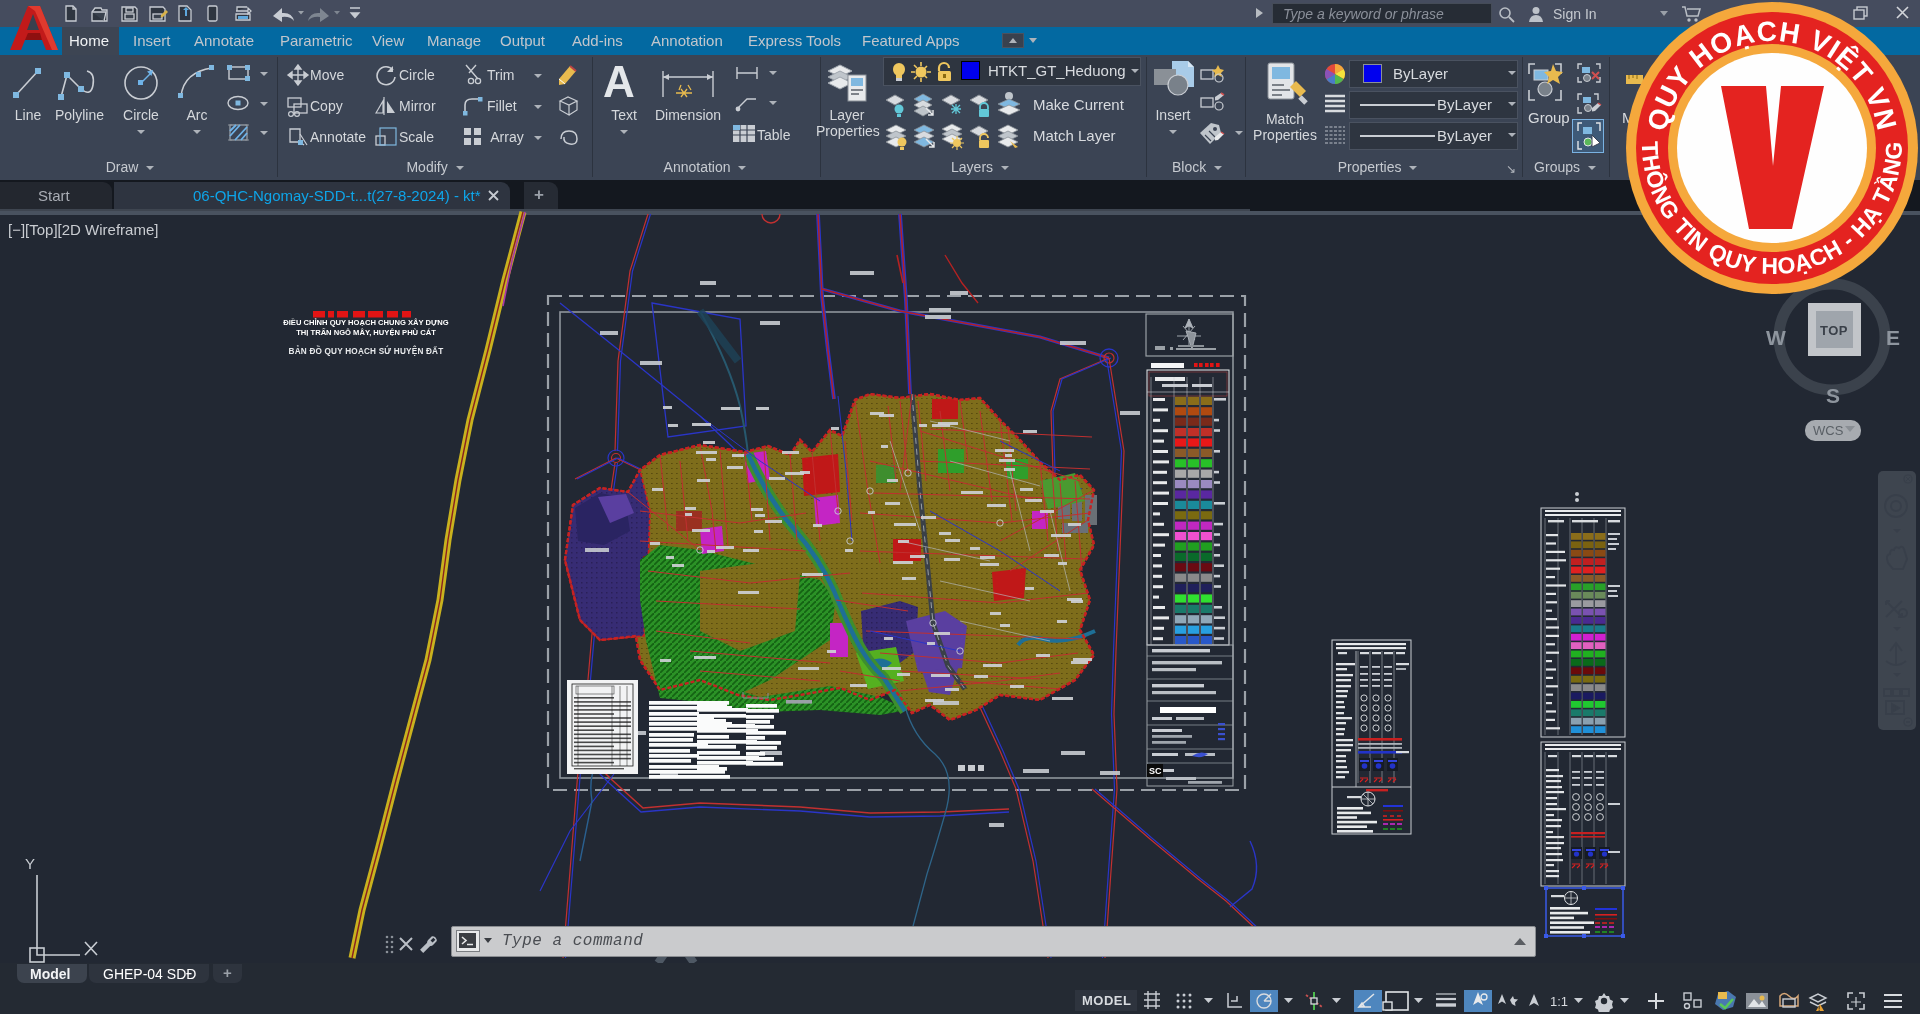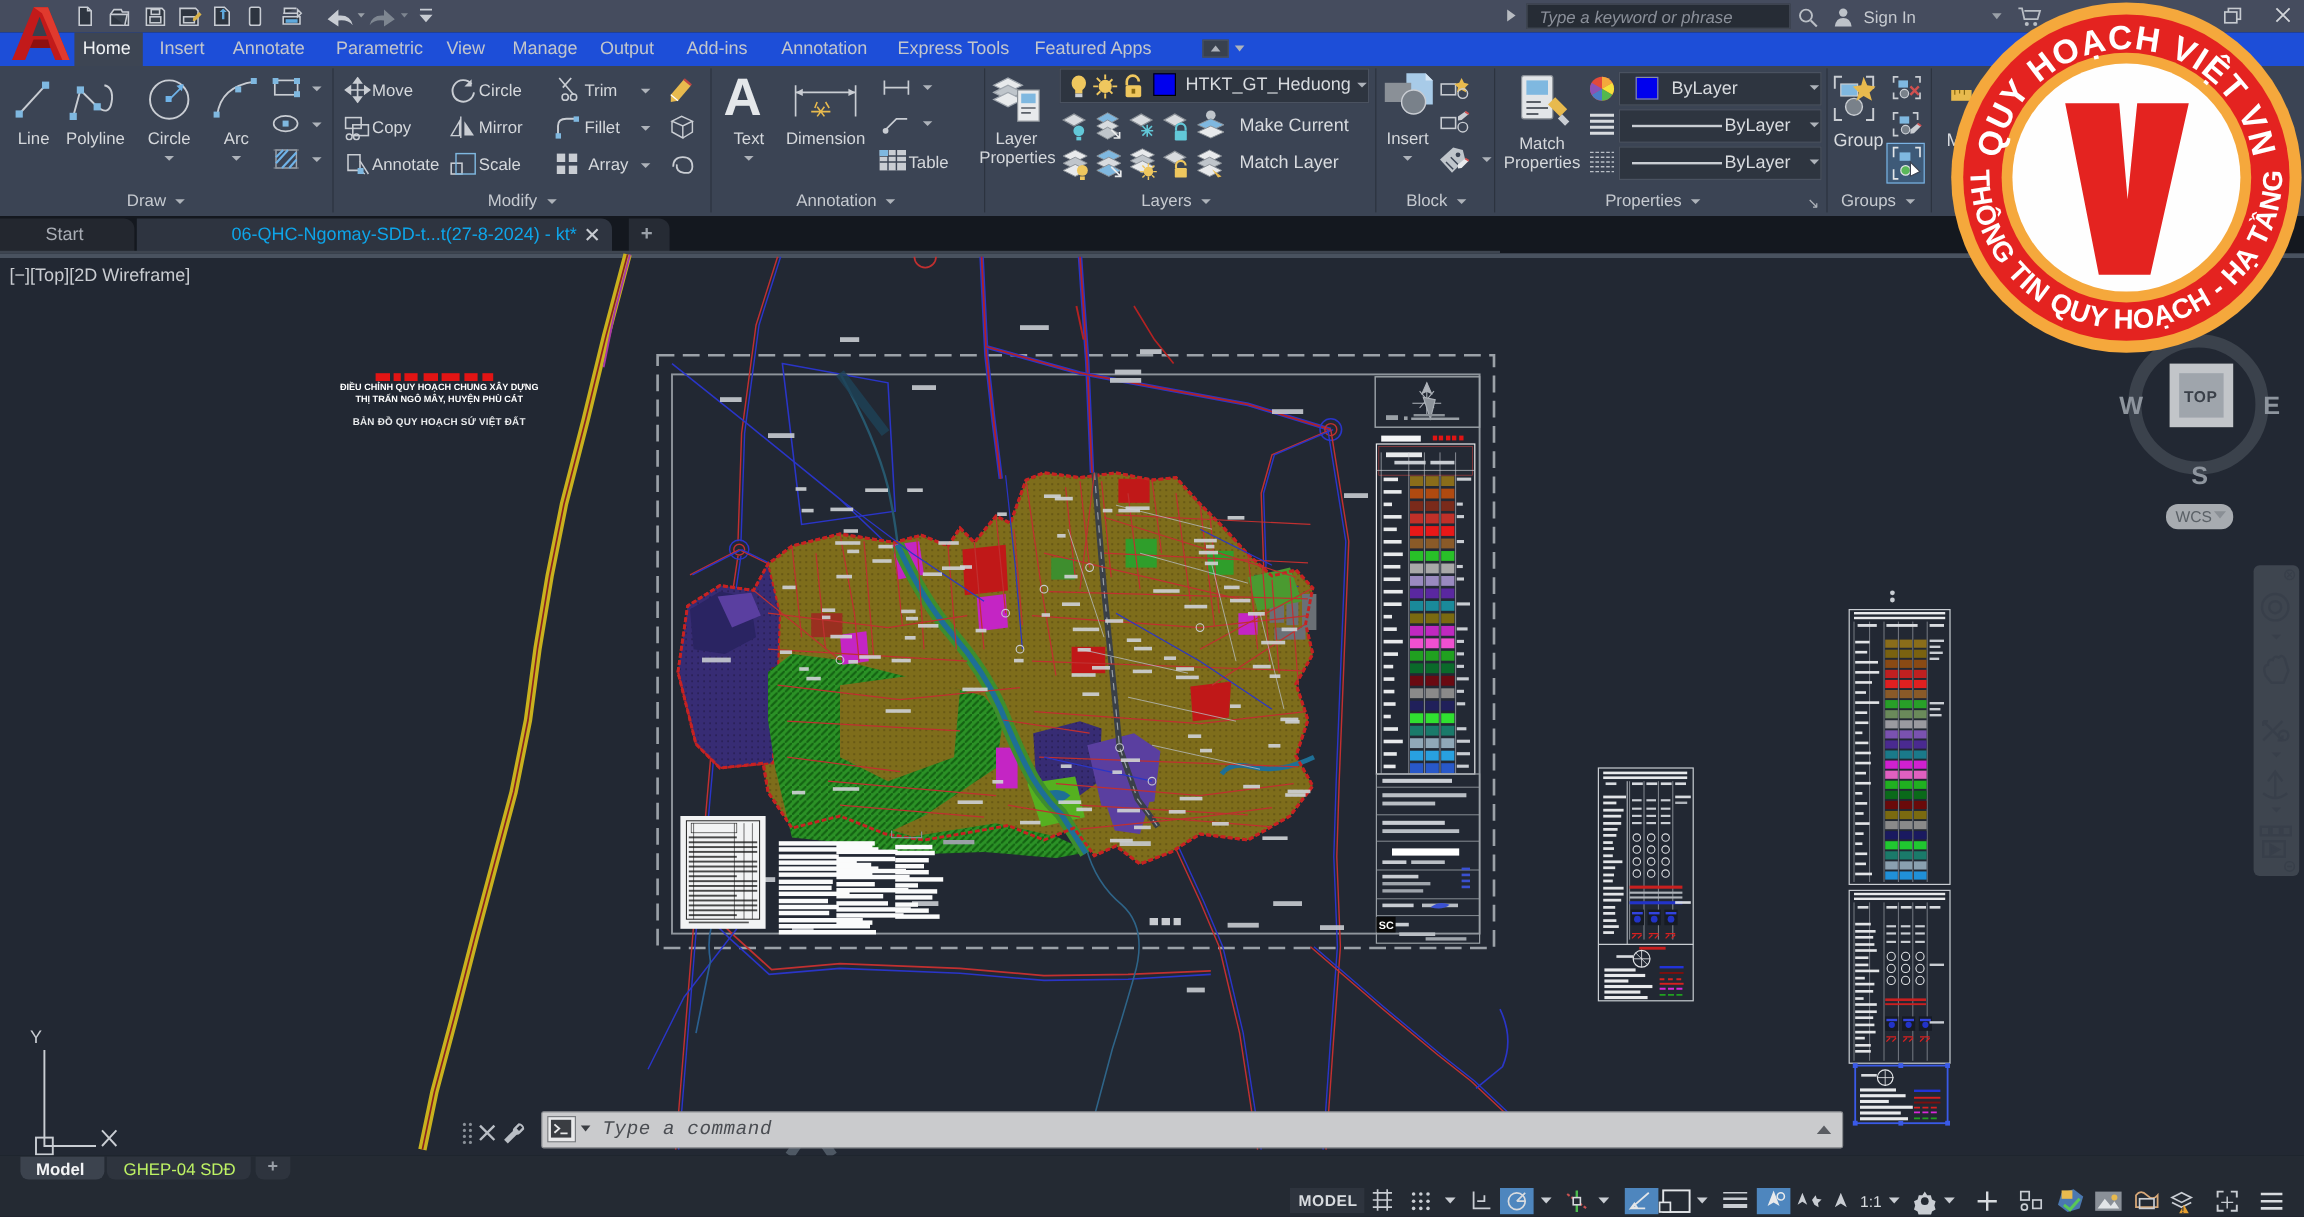--- a/index.html
+++ b/index.html
@@ -1,19 +1,19 @@
 <!DOCTYPE html>
 <html><head>
 <meta charset="utf-8">
 <style>
   * { margin:0; padding:0; box-sizing:border-box; }
   html,body { width:1920px; height:1014px; overflow:hidden; background:#161A21; font-family:"Liberation Sans", sans-serif; }
   .abs { position:absolute; }
   #titlebar { position:absolute; left:0; top:0; width:1920px; height:27px; background:#454C5E; }
-  #menurow { position:absolute; left:0; top:27px; width:1920px; height:28px; background:#1d4ed8; }
+  #menurow { position:absolute; left:0; top:27px; width:1920px; height:28px; background:#0369a1; }
   #ribbon { position:absolute; left:0; top:55px; width:1920px; height:125px; background:#3B4454; }
   #filetabs { position:absolute; left:0; top:180px; width:1920px; height:31px; background:#14181F; }
   #canvas { position:absolute; left:0; top:211px; width:1920px; height:752px; background:#212731; }
   .mtab { position:absolute; top:5px; font-size:15px; color:#C2C6CC; }
   .mtab.active { color:#F0F2F4; }
   .sep { position:absolute; top:2px; width:1px; height:120px; background:#2C333F; }
   .plabel { position:absolute; top:104px; font-size:14px; color:#C6CAD0; text-align:center; }
   .biglabel { font-size:14px; color:#D5D8DC; text-align:center; position:absolute; }
   .caret { display:inline-block; width:0; height:0; border-left:4px solid transparent; border-right:4px solid transparent; border-top:4px solid #AEB3BA; vertical-align:middle; margin-left:4px; }
 </style>
@@ -1340,21 +1340,21 @@
 <g stroke="#C9CDD3" stroke-width="1.6" fill="none">
         <path d="M37 664 V744 H80"></path>
         <rect x="30" y="737" width="14" height="14"></rect>
       </g>
 <text x="30" y="658" font-size="15" fill="#C9CDD3" font-family="Liberation Sans" text-anchor="middle">Y</text>
 <path d="M85 731 l12 13 M97 731 l-12 13" stroke="#C9CDD3" stroke-width="1.6"></path>
 <path d="M658 752 l18 -26 18 26" stroke="#4E5864" stroke-width="8" fill="none"></path>
   </svg>
   <div class="abs" style="left:8px;top:10px;font-size:15px;color:#C9CCD1;">[−][Top][2D Wireframe]</div>
   <div class="abs" style="left:283px;top:107px;width:166px;text-align:center;color:#FFFFFF;font-weight:bold;font-size:7.6px;line-height:9.6px;white-space:nowrap;">ĐIỀU CHỈNH QUY HOẠCH CHUNG XÂY DỰNG<br>THỊ TRẤN NGÔ MÂY, HUYỆN PHÙ CÁT</div>
-  <div class="abs" style="left:283px;top:136px;width:166px;text-align:center;color:#E8EAEC;font-weight:bold;font-size:8.2px;letter-spacing:0.2px;white-space:nowrap;">BẢN ĐỒ QUY HOẠCH  SỨ VIỆT ĐẤT</div>
+  <div class="abs" style="left:283px;top:136px;width:166px;text-align:center;color:#E8EAEC;font-weight:bold;font-size:8.2px;letter-spacing:0.2px;white-space:nowrap;">BẢN ĐỒ QUY HOẠCH  SỨ HUYỆN ĐẤT</div>
 </div>
 <div id="commandbar">
   <svg class="abs" style="left:384px;top:932px;z-index:5" width="64" height="26">
     <g fill="#8A9098">
         <circle cx="3" cy="5" r="1.3"></circle>
         <circle cx="8" cy="5" r="1.3"></circle>
         <circle cx="3" cy="10" r="1.3"></circle>
         <circle cx="8" cy="10" r="1.3"></circle>
         <circle cx="3" cy="15" r="1.3"></circle>
         <circle cx="8" cy="15" r="1.3"></circle>
@@ -1375,21 +1375,21 @@
     </svg>
   <div class="abs" style="left:484px;top:938px;width:0;height:0;border-left:4.5px solid transparent;border-right:4.5px solid transparent;border-top:5.5px solid #3A3D42;z-index:6"></div>
   <div class="abs" style="left:502px;top:932px;font-size:16px;font-style:italic;font-family:'Liberation Mono',monospace;color:#4A4D52;z-index:5;letter-spacing:0.5px;">Type a command</div>
   <div class="abs" style="left:1514px;top:938px;width:0;height:0;border-left:6px solid transparent;border-right:6px solid transparent;border-bottom:7px solid #5A5D62;z-index:5"></div>
 </div>
 <div id="bottombar">
   <div class="abs" style="left:0;top:963px;width:1920px;height:51px;background:#242A33;"></div>
   <div class="abs" style="left:17px;top:964px;width:70px;height:19px;background:#3C434E;border-radius:0 0 7px 7px;"></div>
   <div class="abs" style="left:30px;top:966px;font-size:14px;font-weight:bold;color:#F2F3F5;">Model</div>
   <div class="abs" style="left:89px;top:964px;width:120px;height:19px;background:#2E343E;border-radius:0 0 7px 7px;"></div>
-  <div class="abs" style="left:103px;top:966px;font-size:14px;color:#bef264;">GHEP-04 SDĐ</div>
+  <div class="abs" style="left:103px;top:966px;font-size:14px;color:#ffffff;">GHEP-04 SDĐ</div>
   <div class="abs" style="left:213px;top:964px;width:29px;height:19px;background:#2E343E;border-radius:0 0 7px 7px;"></div>
   <div class="abs" style="left:223px;top:964px;font-size:15px;color:#9aa0a8;font-weight:bold;">+</div>
 
   <div class="abs" style="left:1075px;top:990px;width:62px;height:21px;background:#2E343E;"></div>
   <div class="abs" style="left:1082px;top:993px;font-size:13px;font-weight:bold;color:#D8DBDF;letter-spacing:0.5px;">MODEL</div>
   <svg class="abs" style="left:1142px;top:990px" width="780" height="22" viewBox="0 0 780 22">
     <g stroke="#C9CDD3" stroke-width="1.4" fill="none">
       <path d="M2 4 h16 M2 10 h16 M2 16 h16 M6 1 v18 M14 1 v18"></path>
     </g>
     <g fill="#C9CDD3">

